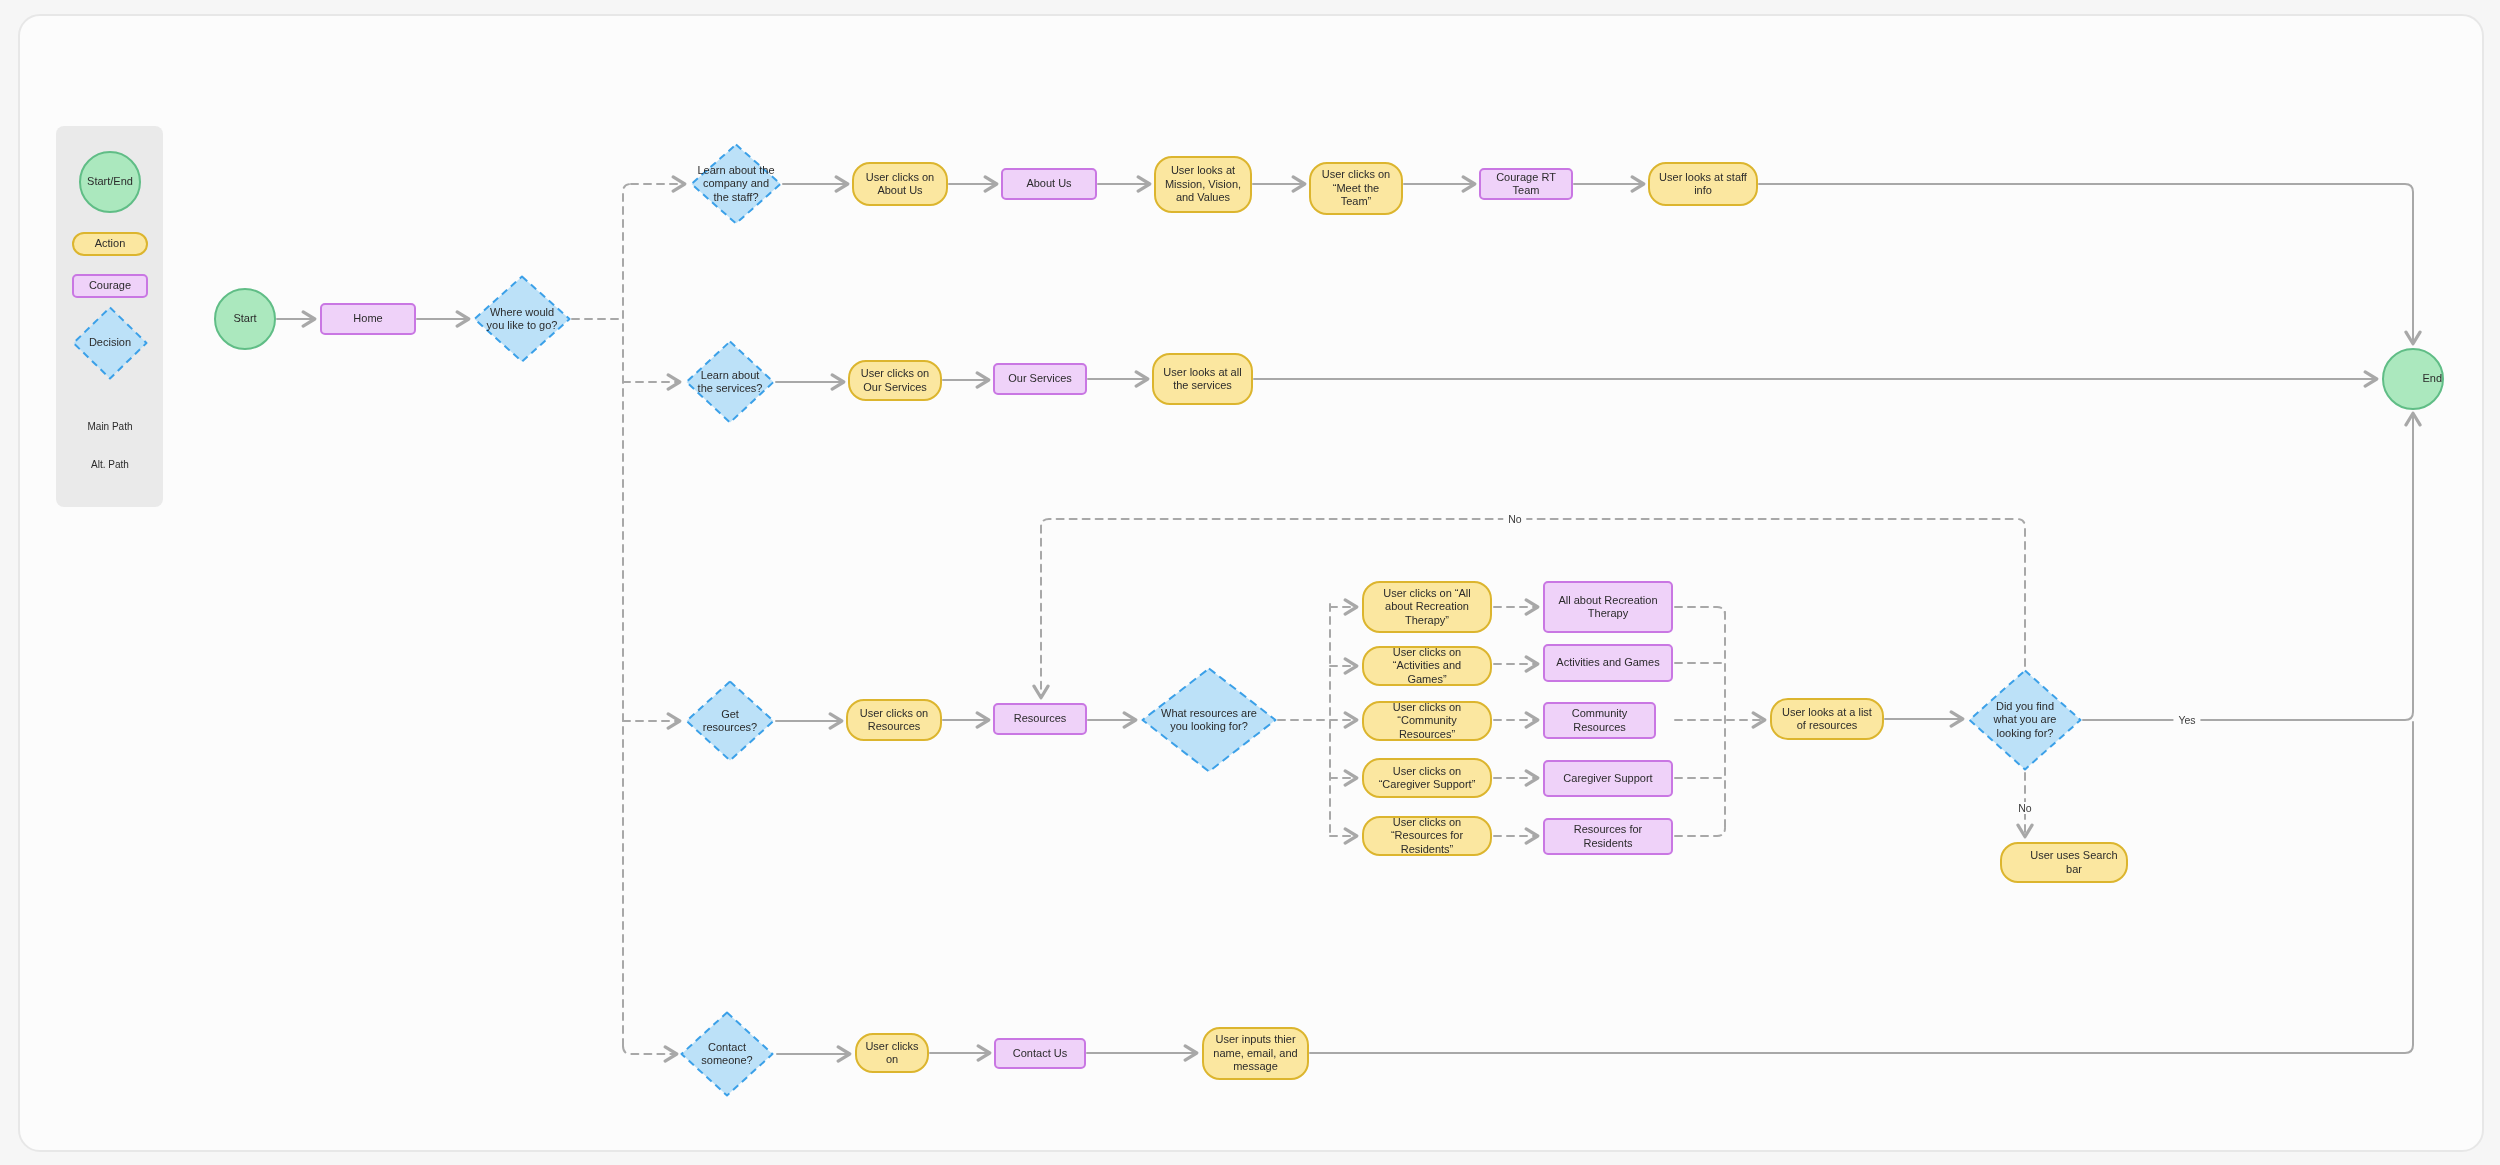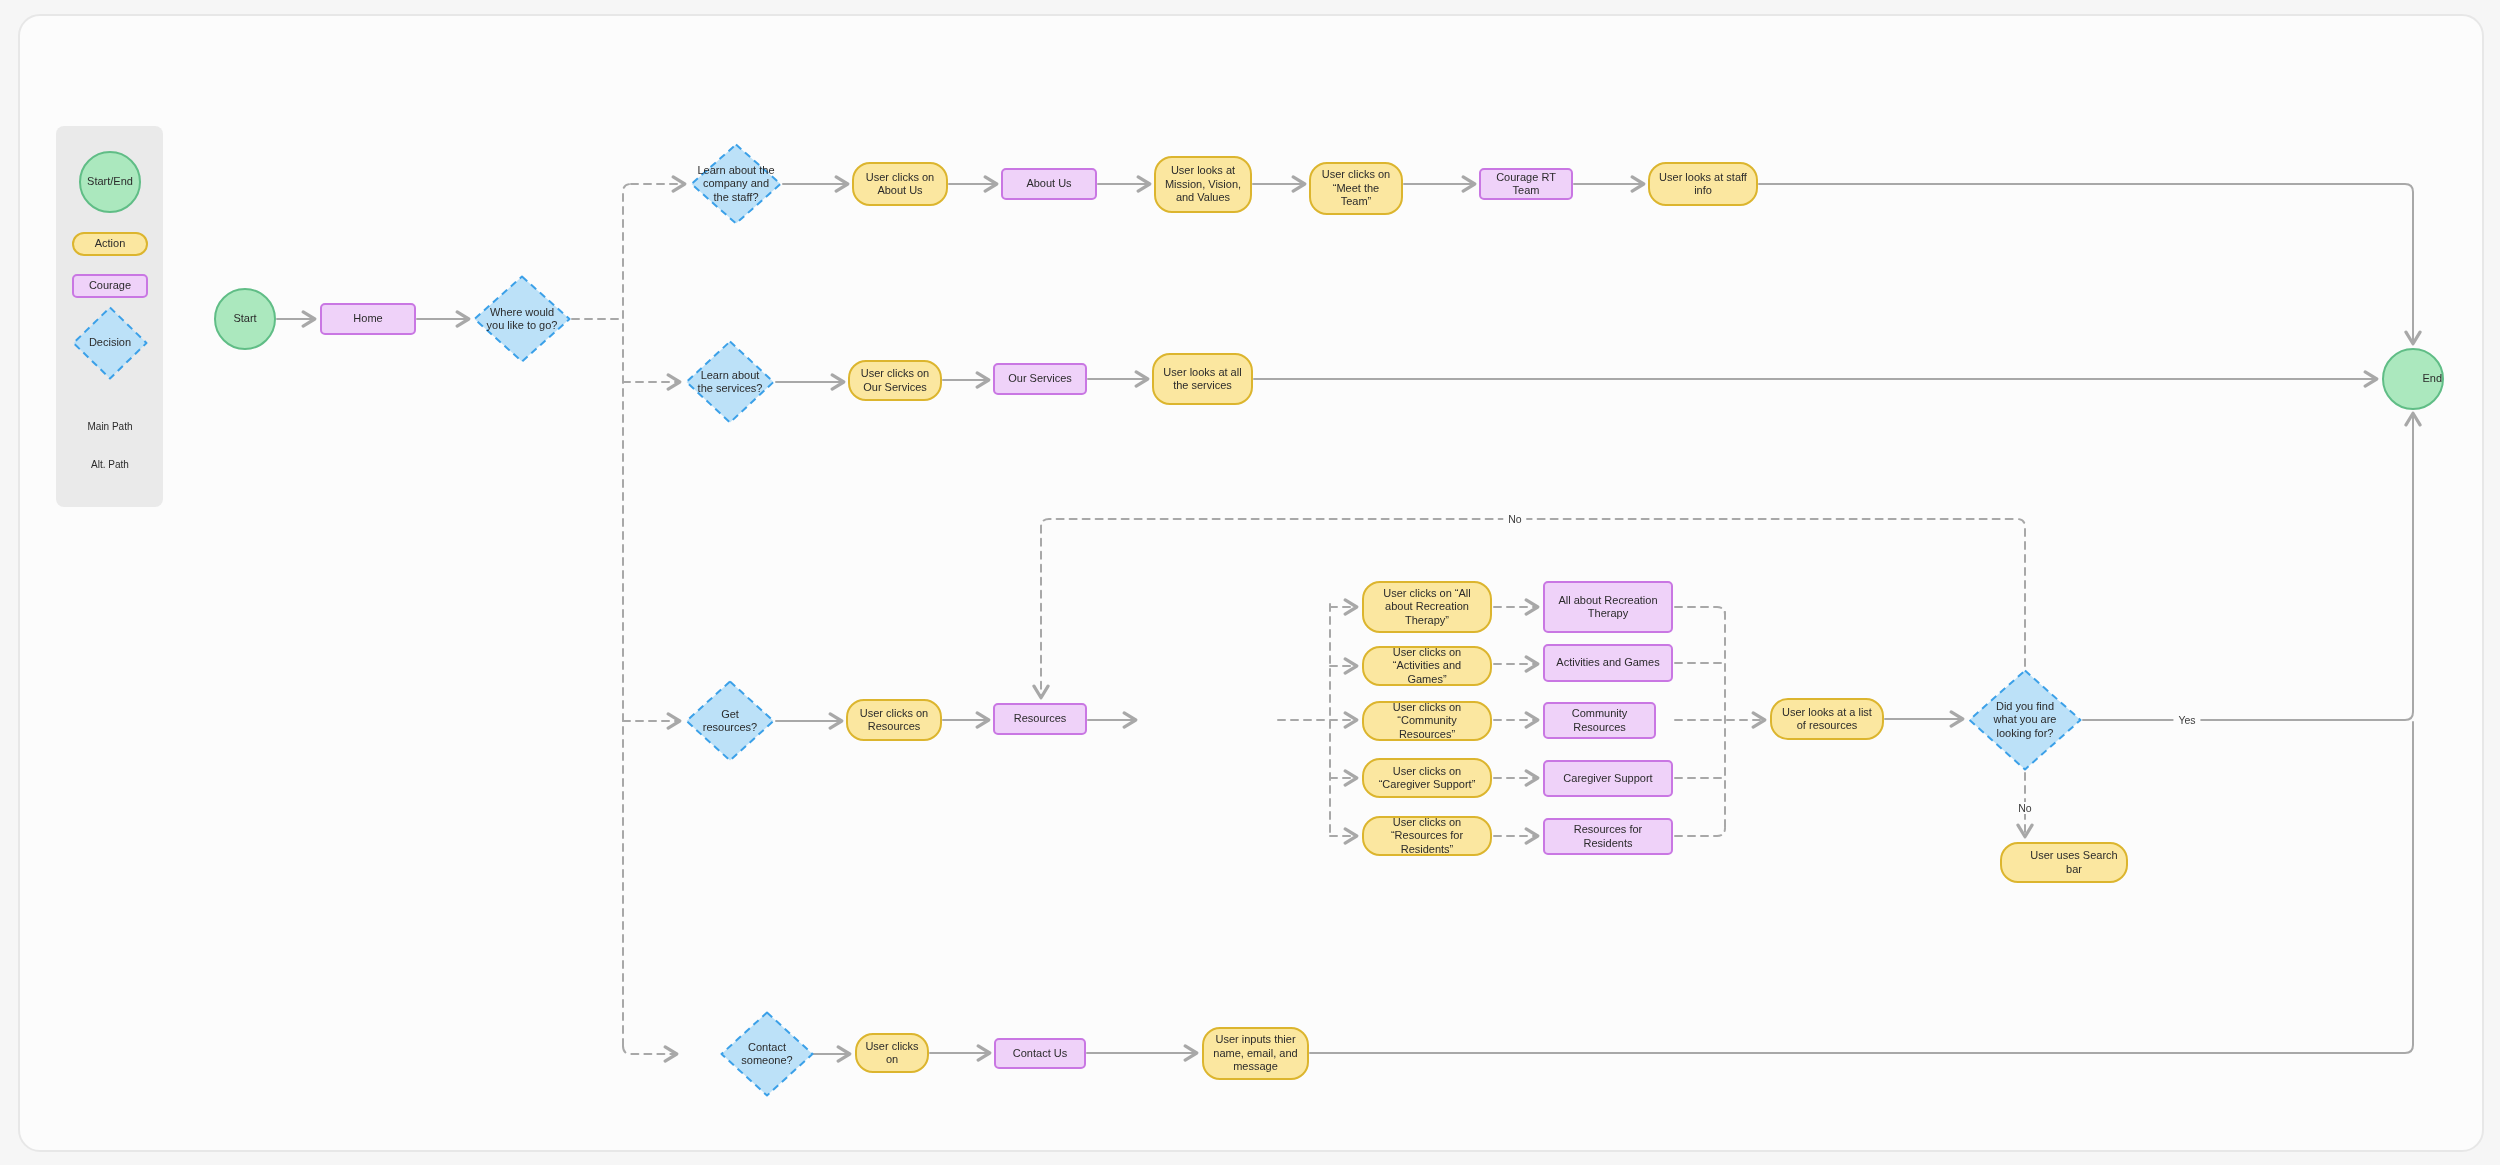--- a/index.html
+++ b/index.html
@@ -170,20 +170,26 @@
         <polygon points="45,1.5 88.5,41 45,80.5 1.5,41" fill="#bce1f8" stroke="#3ba0e8" stroke-width="2" stroke-dasharray="7 5" stroke-linejoin="round"></polygon>
       </svg>
     <span class="dlabel" style="width:70%;">Get resources?</span>
   </div>
   <div class="node action" style="left:846px;top:699px;width:96px;height:42px;">
     <span>User clicks on Resources</span>
   </div>
   <div class="node screen" style="left:993px;top:703px;width:94px;height:32px;">
     <span>Resources</span>
   </div>
+  <div class="node diamond" style="left:1141px;top:667px;width:136px;height:106px;">
+    <svg viewBox="0 0 136 106">
+        <polygon points="68,1.5 134.5,53 68,104.5 1.5,53" fill="#bce1f8" stroke="#3ba0e8" stroke-width="2" stroke-dasharray="8 5" stroke-linejoin="round"></polygon>
+      </svg>
+    <span class="dlabel" style="width:72%;">What resources are you looking for?</span>
+  </div>
 
   <div class="node action" style="left:1362px;top:581px;width:130px;height:52px;">
     <span>User clicks on “All about Recreation Therapy”</span>
   </div>
   <div class="node action" style="left:1362px;top:646px;width:130px;height:40px;">
     <span>User clicks on “Activities and Games”</span>
   </div>
   <div class="node action" style="left:1362px;top:701px;width:130px;height:40px;">
     <span>User clicks on “Community Resources”</span>
   </div>
@@ -216,21 +222,21 @@
   <div class="node diamond" style="left:1968px;top:669px;width:114px;height:102px;">
     <svg viewBox="0 0 114 102">
         <polygon points="57,1.5 112.5,51 57,100.5 1.5,51" fill="#bce1f8" stroke="#3ba0e8" stroke-width="2" stroke-dasharray="7 5" stroke-linejoin="round"></polygon>
       </svg>
     <span class="dlabel" style="width:74%;">Did you find what you are looking for?</span>
   </div>
   <div class="node action" style="left:2000px;top:842px;width:128px;height:41px;padding-left:28px;">
     <span>User uses Search bar</span>
   </div>
 
-  <div class="node diamond" style="left:720px;top:1011px;width:94px;height:86px;">
+  <div class="node diamond" style="left:680px;top:1011px;width:94px;height:86px;">
     <svg viewBox="0 0 94 86">
         <polygon points="47,1.5 92.5,43 47,84.5 1.5,43" fill="#bce1f8" stroke="#3ba0e8" stroke-width="2" stroke-dasharray="7 5" stroke-linejoin="round"></polygon>
       </svg>
     <span class="dlabel" style="width:74%;">Contact someone?</span>
   </div>
   <div class="node action" style="left:855px;top:1033px;width:74px;height:40px;">
     <span>User clicks on</span>
   </div>
   <div class="node screen" style="left:994px;top:1038px;width:92px;height:31px;">
     <span>Contact Us</span>

